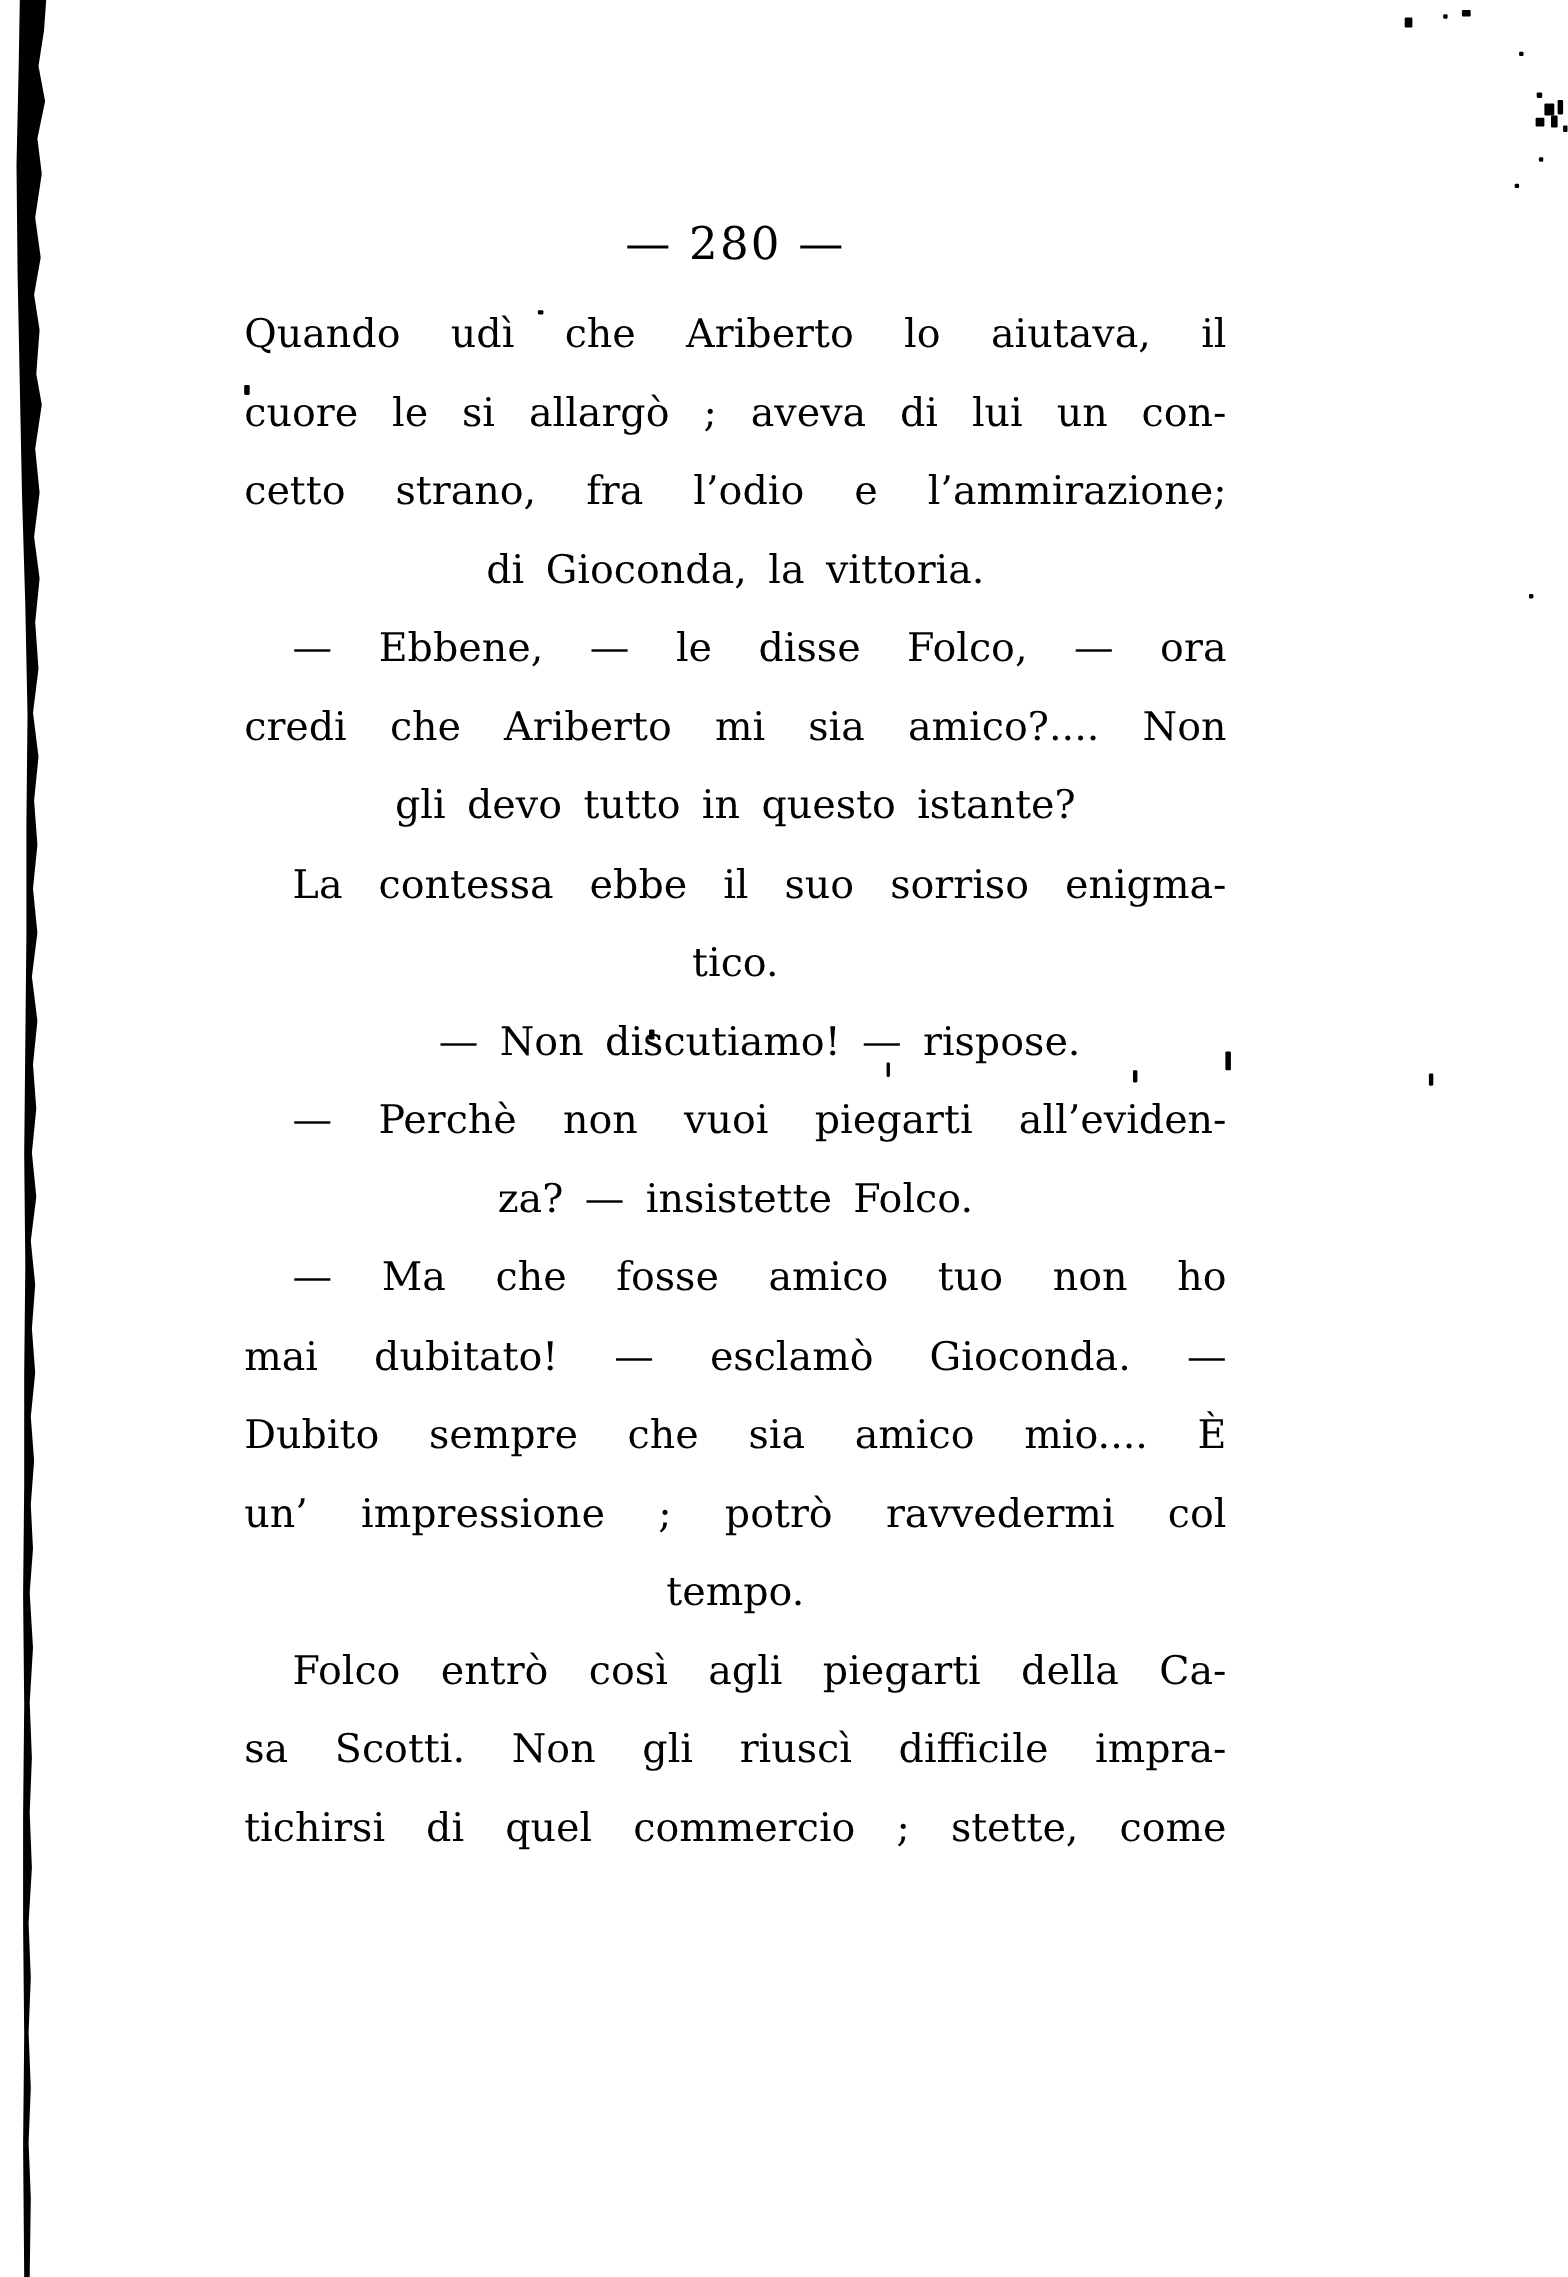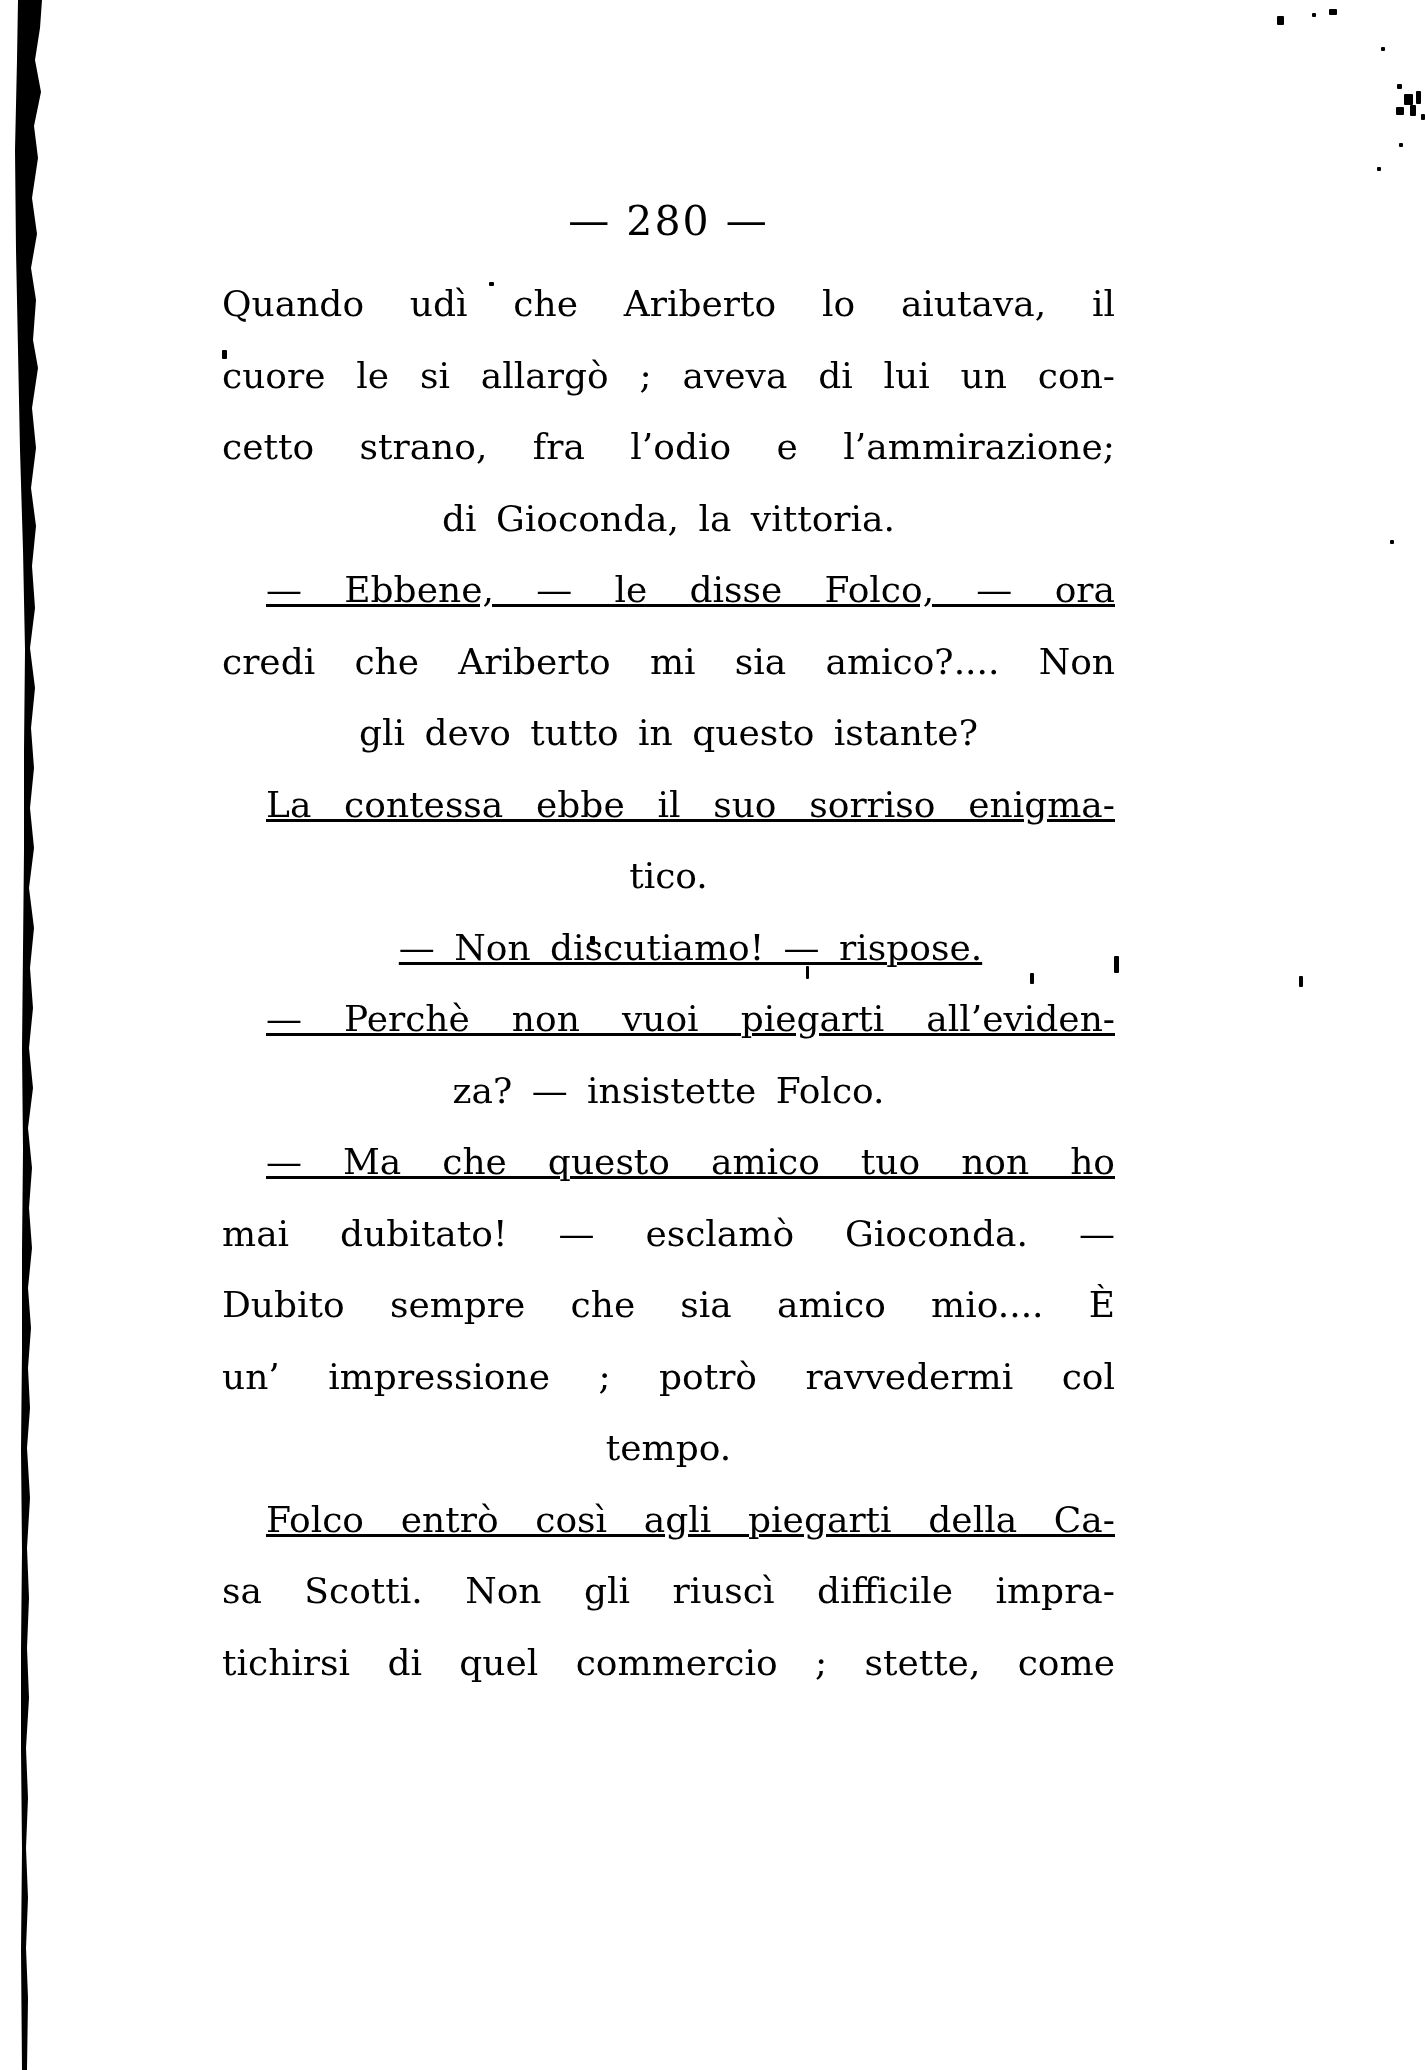--- a/index.html
+++ b/index.html
@@ -13,21 +13,21 @@
     position:absolute;left:222px;top:196px;width:893px;
     text-align:center;font-size:41px;line-height:50px;letter-spacing:2px;
     white-space:nowrap;
   }
   .text-block{
     position:absolute;left:222px;top:268px;width:893px;
     font-size:36px;line-height:71.5px;word-spacing:8px;
   }
   .line{height:71.5px;text-align:center;}
   .line.j{text-align:justify;text-align-last:justify;}
-  .line.i{padding-left:44px;text-decoration:underline;}
+  .line.i{padding-left:44px;}
   .speck{position:absolute;background:#000;border-radius:1px;}
 </style>
 </head>
 <body>
 
 <svg class="scan-band" viewBox="0 0 60 2070" preserveAspectRatio="none" aria-hidden="true">
   <polygon fill="#000" points="
     18,0 42,0 40,28 35,60 41,92 34,126 38,158 32,198 37,234 31,268 36,300
     33,340 38,368 32,408 36,448 31,488 36,526 32,566 35,608 30,648 35,688
     31,728 34,768 30,808 34,848 29,888 34,928 30,968 33,1008 29,1048 33,1088
@@ -46,21 +46,21 @@
   <div class="line j">cetto strano, fra l’odio e l’ammirazione;</div>
   <div class="line">di Gioconda, la vittoria.</div>
   <div class="line j i">— Ebbene, — le disse Folco, — ora</div>
   <div class="line j">credi che Ariberto mi sia amico?.... Non</div>
   <div class="line">gli devo tutto in questo istante?</div>
   <div class="line j i">La contessa ebbe il suo sorriso enigma-</div>
   <div class="line">tico.</div>
   <div class="line i">— Non discutiamo! — rispose.</div>
   <div class="line j i">— Perchè non vuoi piegarti all’eviden-</div>
   <div class="line">za? — insistette Folco.</div>
-  <div class="line j i">— Ma che questo amico tuo non ho</div>
+  <div class="line j i">— Ma che fosse amico tuo non ho</div>
   <div class="line j">mai dubitato! — esclamò Gioconda. —</div>
   <div class="line j">Dubito sempre che sia amico mio.... È</div>
   <div class="line j">un’ impressione ; potrò ravvedermi col</div>
   <div class="line">tempo.</div>
   <div class="line j i">Folco entrò così agli piegarti della Ca-</div>
   <div class="line j">sa Scotti. Non gli riuscì difficile impra-</div>
   <div class="line j">tichirsi di quel commercio ; stette, come</div>
 </div>
 
 <div class="speck" style="left:1277px;top:16px;width:7px;height:9px;"></div>

